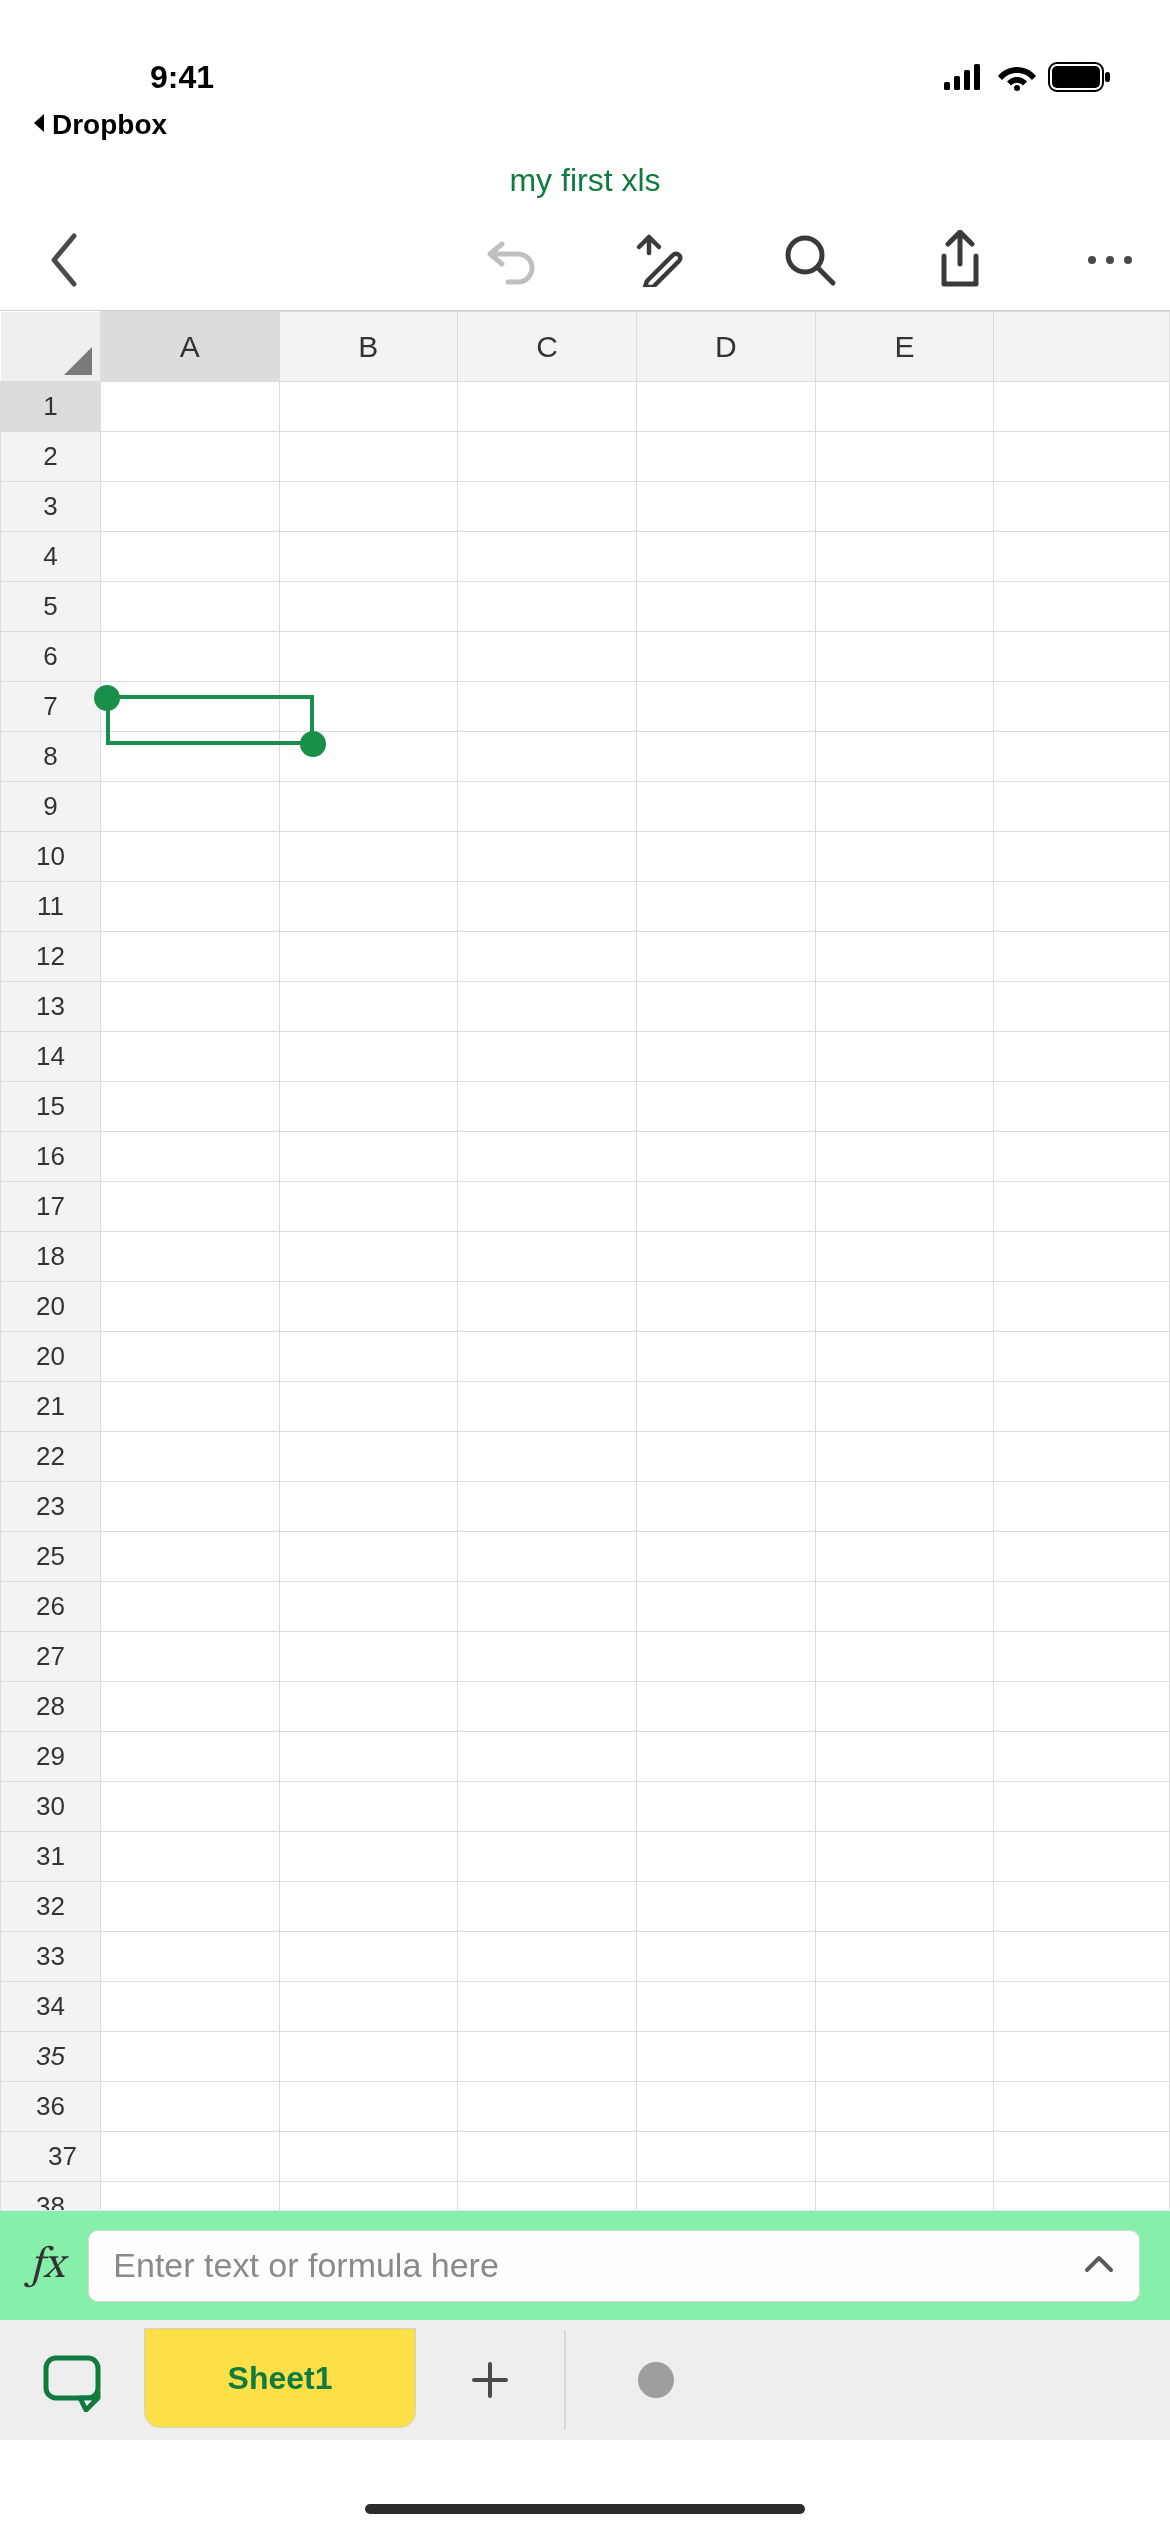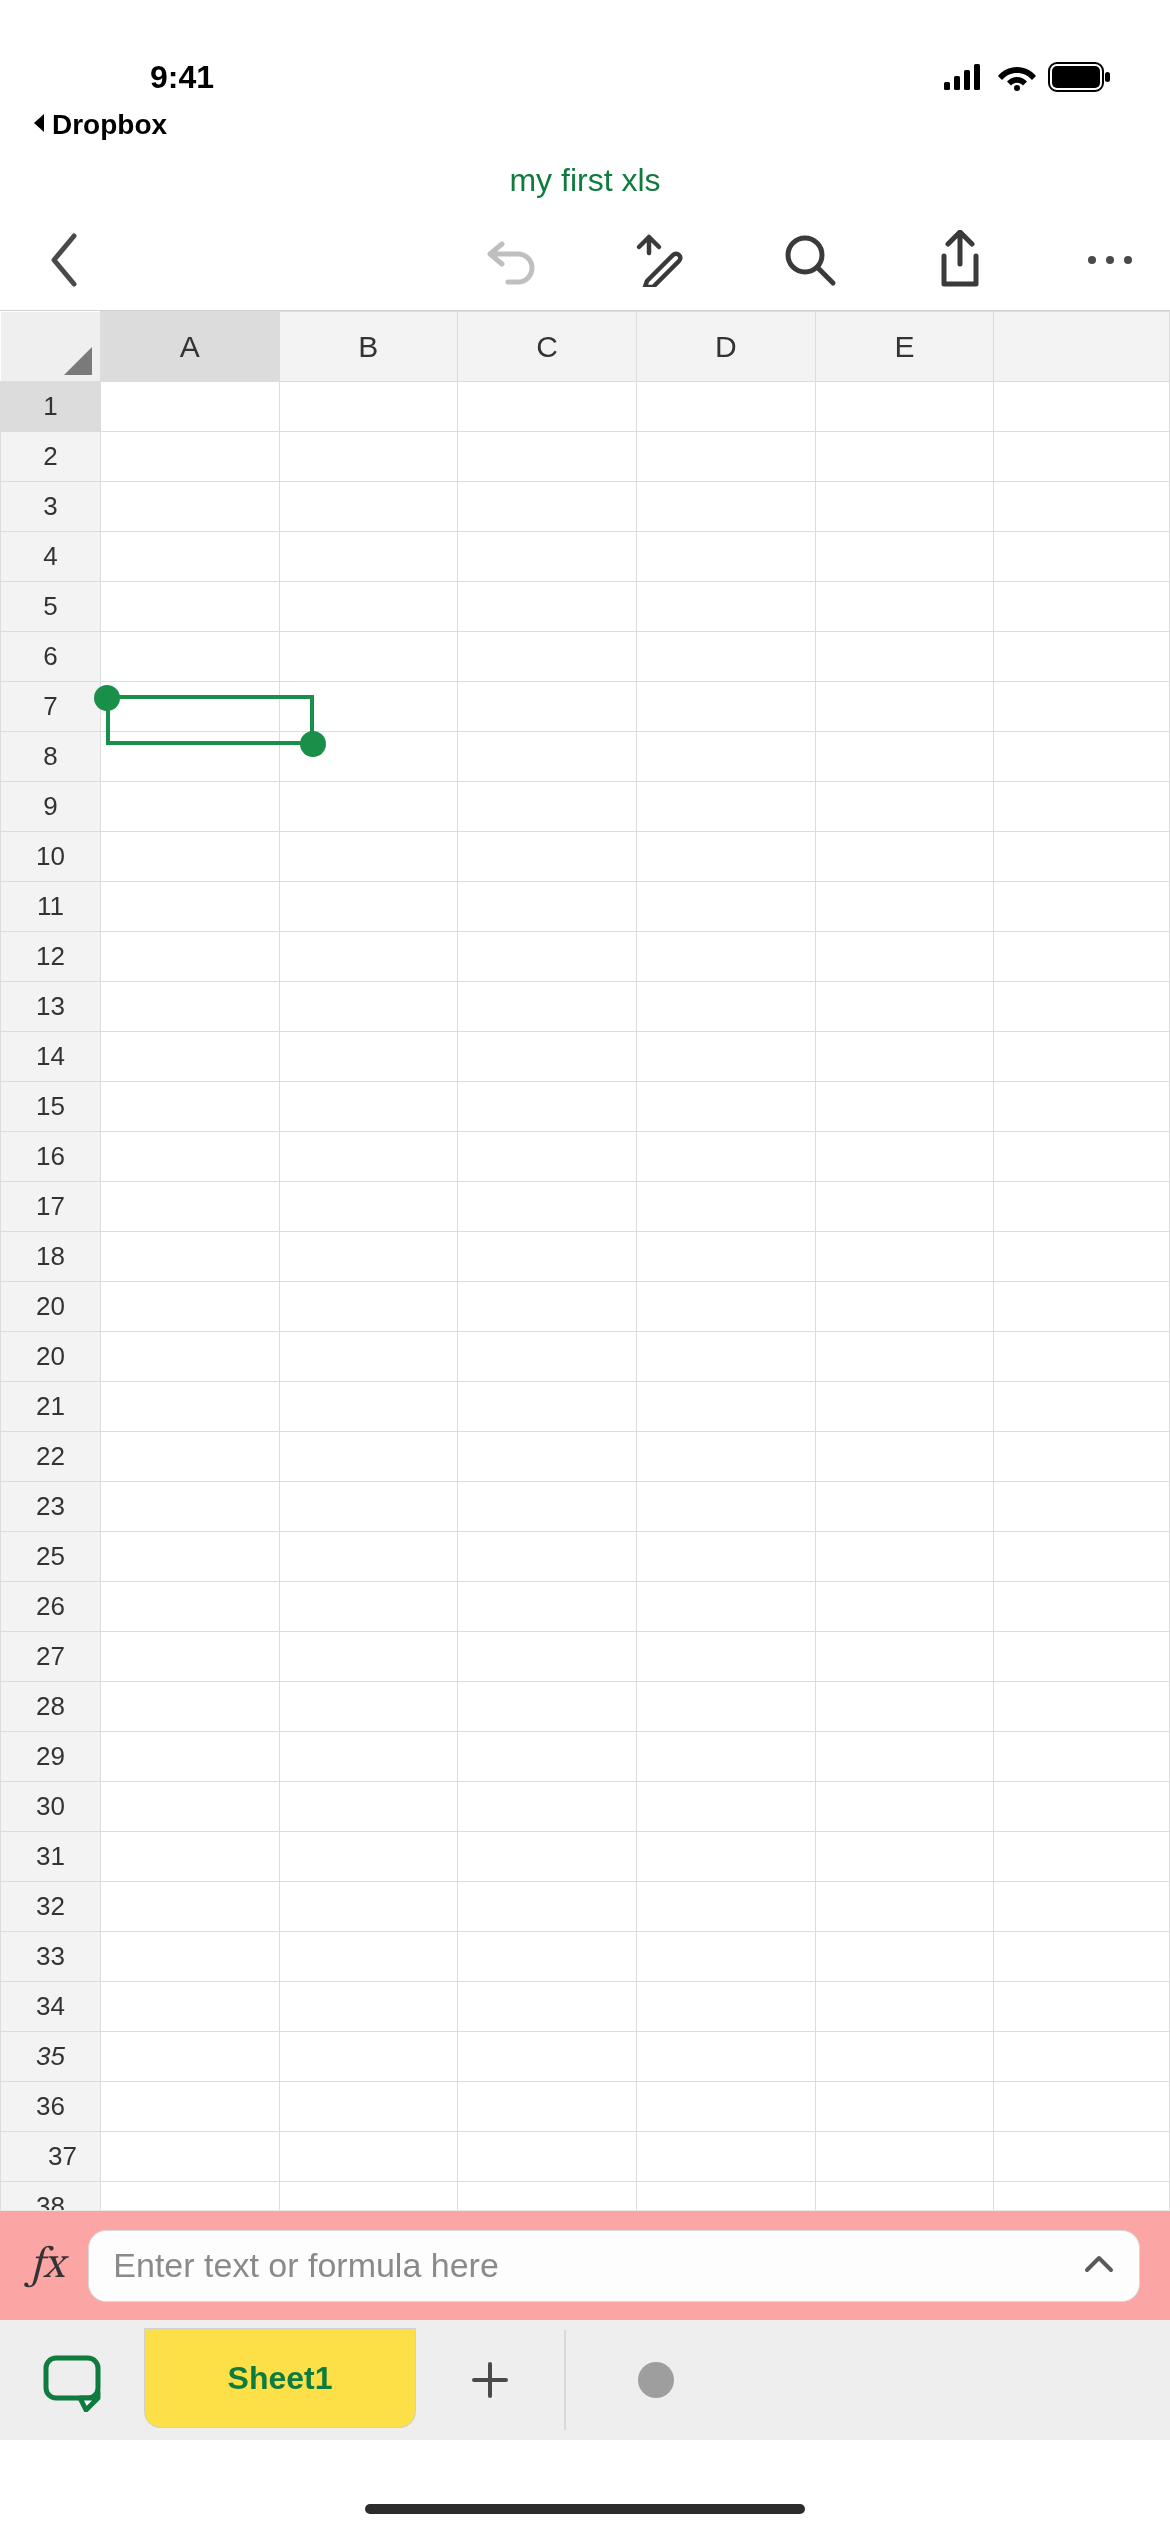--- a/index.html
+++ b/index.html
@@ -31,23 +31,23 @@
     .colw-A { width: 206px; } .colw-B { width: 206px; } .colw-C { width: 206px; } .colw-D { width: 206px; } .colw-E { width: 206px; } .colw-F { width: 206px; }
     .rowh { width: 108px; background: #f3f3f3; font-size: 26px; font-weight: 400; color: #333; text-align: center; border-left: none; }
     .rowh.sel { background: #dcdcdc; }
     .cell { background: #fff; }
     
     .sel-box { position: absolute; left: 106px; top: 384px; width: 208px; height: 50px; border: 4px solid #1a8f4a; z-index: 5; pointer-events: none; }
     .sel-handle { position: absolute; width: 26px; height: 26px; border-radius: 50%; background: #1a8f4a; z-index: 6; }
     .h-tl { left: 94px; top: 374px; }
     .h-br { left: 300px; top: 420px; }
     
-    .fx-bar { position: absolute; top: 2210px; left: 0; width: 1170px; height: 110px; background: #fca5a5; display: flex; align-items: center; padding: 0 30px; border-top: 1px solid #e8e8e8; }
+    .fx-bar { position: absolute; top: 2210px; left: 0; width: 1170px; height: 110px; background: #86efac; display: flex; align-items: center; padding: 0 30px; border-top: 1px solid #e8e8e8; }
     .fx-label { font-family: "STIX Two Math", "Times New Roman", serif; font-style: italic; font-size: 44px; color: #333; margin-right: 24px; }
-    .fx-input { flex: 1; height: 72px; border: 1px solid #d8d8d8; border-radius: 18px; background: #fdfdfd; display: flex; align-items: center; padding: 0 24px; justify-content: space-between; }
+    .fx-input { flex: 1; height: 72px; border: 1px solid #d8d8d8; border-radius: 10px; background: #fdfdfd; display: flex; align-items: center; padding: 0 24px; justify-content: space-between; }
     .fx-placeholder { font-size: 34px; color: #8a8a8a; }
     
     .tabs-bar { position: absolute; top: 2320px; left: 0; width: 1170px; height: 120px; background: #eeeeee; display: flex; align-items: center; }
     .tab-toggle { width: 144px; height: 120px; display: flex; align-items: center; justify-content: center; }
     .tab-sheet { width: 272px; height: 100px; background: #fde047; border: 1px solid #d0d0d0; border-radius: 0 0 16px 16px; display: flex; align-items: center; justify-content: center; font-size: 32px; font-weight: 600; color: #0f7b3e; margin-top: -4px; }
     .tab-add { width: 150px; height: 100px; display: flex; align-items: center; justify-content: center; border-right: 2px solid #d8d8d8; }
     .scroll-dot { width: 36px; height: 36px; border-radius: 50%; background: #9e9e9e; margin-left: 72px; }
     
     .home-ind { position: absolute; bottom: 18px; left: 50%; transform: translateX(-50%); width: 440px; height: 10px; border-radius: 10px; background: #2c2c2c; }
     .row-h-50 tr td, .row-h-50 tr th.rowh { height: 50px; }

